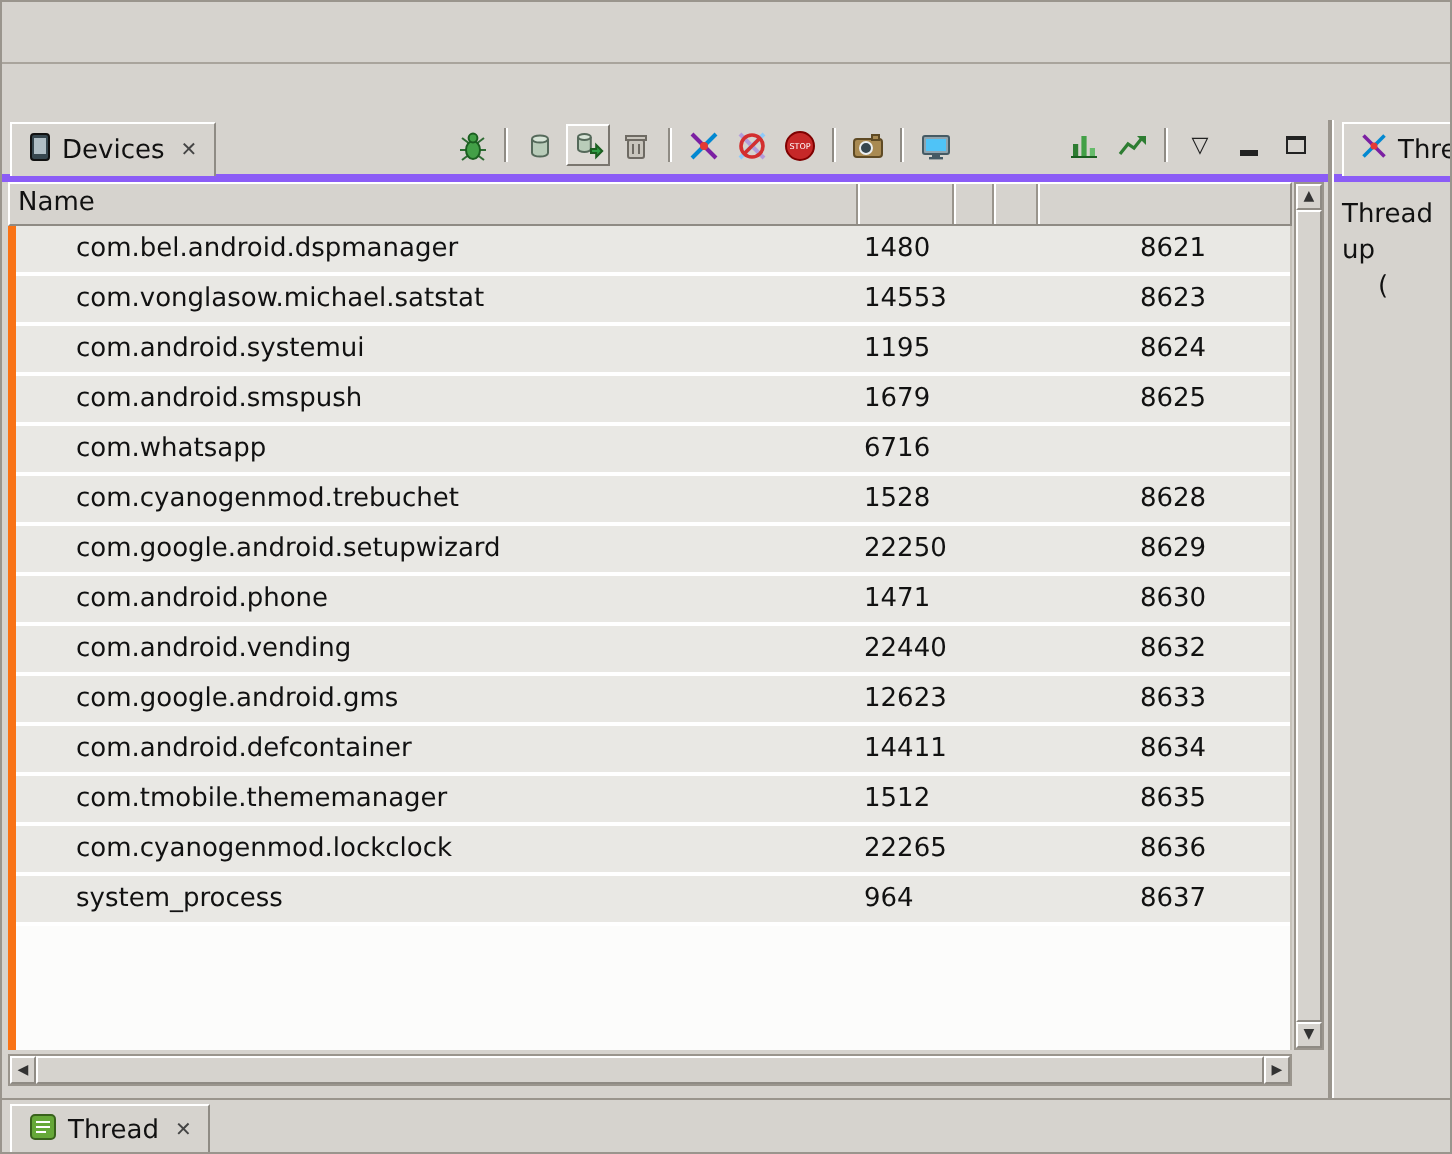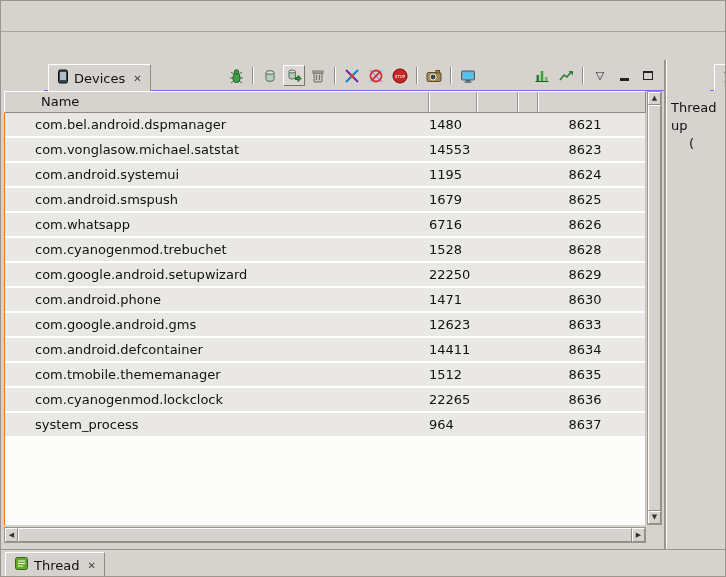--- a/index.html
+++ b/index.html
@@ -13,21 +13,21 @@
   .menubar{height:26px;display:flex;align-items:center;padding-left:6px;border-bottom:1px solid #a9a49c;}
   .menu-item{display:inline-block;padding:3px 9px;cursor:default;}
   .menu-item::first-letter{text-decoration:underline;}
   
   .main-toolbar{height:31px;border-bottom:1px solid #a9a49c;background:var(--window-bg,#d6d3ce);}
   
   .content{position:absolute;top:59px;left:0;right:0;bottom:27px;display:flex;}
   .devices-panel{position:relative;width:665px;flex:none;border-right:2px solid #9a958d;background:var(--window-bg,#d6d3ce);}
   .threads-panel{position:relative;flex:1;border-left:1px solid #fff;background:var(--window-bg,#d6d3ce);overflow:hidden;}
   
-  .tabs-row{position:relative;height:31px;border-bottom:1px solid #8b5cf6;margin-left:43px;}
+  .tabs-row{position:relative;height:31px;border-bottom:4px solid #8b5cf6;}
   .tab{
     position:absolute;left:4px;bottom:-1px;height:27px;display:flex;align-items:center;gap:5px;
     padding:0 8px;background:var(--window-bg,#d6d3ce);
     border:1px solid #8f8b84;border-bottom:none;border-top-color:#fff;border-left-color:#fff;
     white-space:nowrap;
   }
   .tab .close{font-size:10px;color:#444;padding-left:3px;cursor:default;}
   
   .view-toolbar{position:absolute;right:5px;bottom:4px;display:flex;align-items:center;gap:2px;}
   .tbtn{width:22px;height:21px;display:flex;align-items:center;justify-content:center;border:1px solid transparent;}
@@ -37,25 +37,25 @@
   .min-glyph{width:9px;height:3px;background:#222;margin-top:8px;}
   .max-glyph{width:10px;height:9px;border:1px solid #222;border-top-width:2px;}
   .spacer-wide{width:48px;}
   
   .col-header{
     position:absolute;top:31px;left:3px;right:18px;height:22px;display:grid;
     grid-template-columns:424px 48px 20px 22px 1fr;
     background:var(--window-bg,#d6d3ce);
     border:1px solid;border-color:#fff #8f8b84 #8f8b84 #fff;
   }
-  .hcell{border-right:1px solid #9a958d;box-shadow:1px 0 0 #fff;padding:2px 4px;overflow:hidden;white-space:nowrap;margin-left:32px;}
+  .hcell{border-right:1px solid #9a958d;box-shadow:1px 0 0 #fff;padding:2px 4px;overflow:hidden;white-space:nowrap;}
   .hcell.last{border-right:none;box-shadow:none;}
   .rows{
     position:absolute;top:53px;left:3px;right:18px;bottom:24px;background:#fcfcfb;overflow:hidden;
-    border-left:1px solid #f97316;border-right:1px solid #c6c2ba;
+    border-left:4px solid #f97316;border-right:1px solid #c6c2ba;
   }
   .trow{
     height:25px;display:grid;grid-template-columns:424px 48px 20px 22px 1fr;
     background:var(--row-bg,#e9e8e4);border-bottom:2px solid #fff;color:#111;
   }
   .trow .c{line-height:23px;white-space:nowrap;overflow:hidden;}
   .trow .name{padding-left:30px;}
   .trow .pid{padding-right:6px;}
   .trow .port{padding-left:6px;text-align:center;}
   .trow.selected{
@@ -240,21 +240,20 @@
     <span class="c pid">1679</span>
     <span class="c sp1"></span>
     <span class="c sp2"></span>
     <span class="c port">8625</span>
   </div>
           <div class="trow">
     <span class="c name">com.whatsapp</span>
     <span class="c pid">6716</span>
     <span class="c sp1"></span>
     <span class="c sp2"></span>
-    <span class="c port">8626</span>
   </div>
           <div class="trow">
     <span class="c name">com.cyanogenmod.trebuchet</span>
     <span class="c pid">1528</span>
     <span class="c sp1"></span>
     <span class="c sp2"></span>
     <span class="c port">8628</span>
   </div>
           <div class="trow">
     <span class="c name">com.google.android.setupwizard</span>
@@ -262,20 +261,27 @@
     <span class="c sp1"></span>
     <span class="c sp2"></span>
     <span class="c port">8629</span>
   </div>
           <div class="trow">
     <span class="c name">com.android.phone</span>
     <span class="c pid">1471</span>
     <span class="c sp1"></span>
     <span class="c sp2"></span>
     <span class="c port">8630</span>
+  </div>
+          <div class="trow">
+    <span class="c name">com.android.vending</span>
+    <span class="c pid">22440</span>
+    <span class="c sp1"></span>
+    <span class="c sp2"></span>
+    <span class="c port">8632</span>
   </div>
           <div class="trow">
     <span class="c name">com.google.android.gms</span>
     <span class="c pid">12623</span>
     <span class="c sp1"></span>
     <span class="c sp2"></span>
     <span class="c port">8633</span>
   </div>
           <div class="trow">
     <span class="c name">com.android.defcontainer</span>

